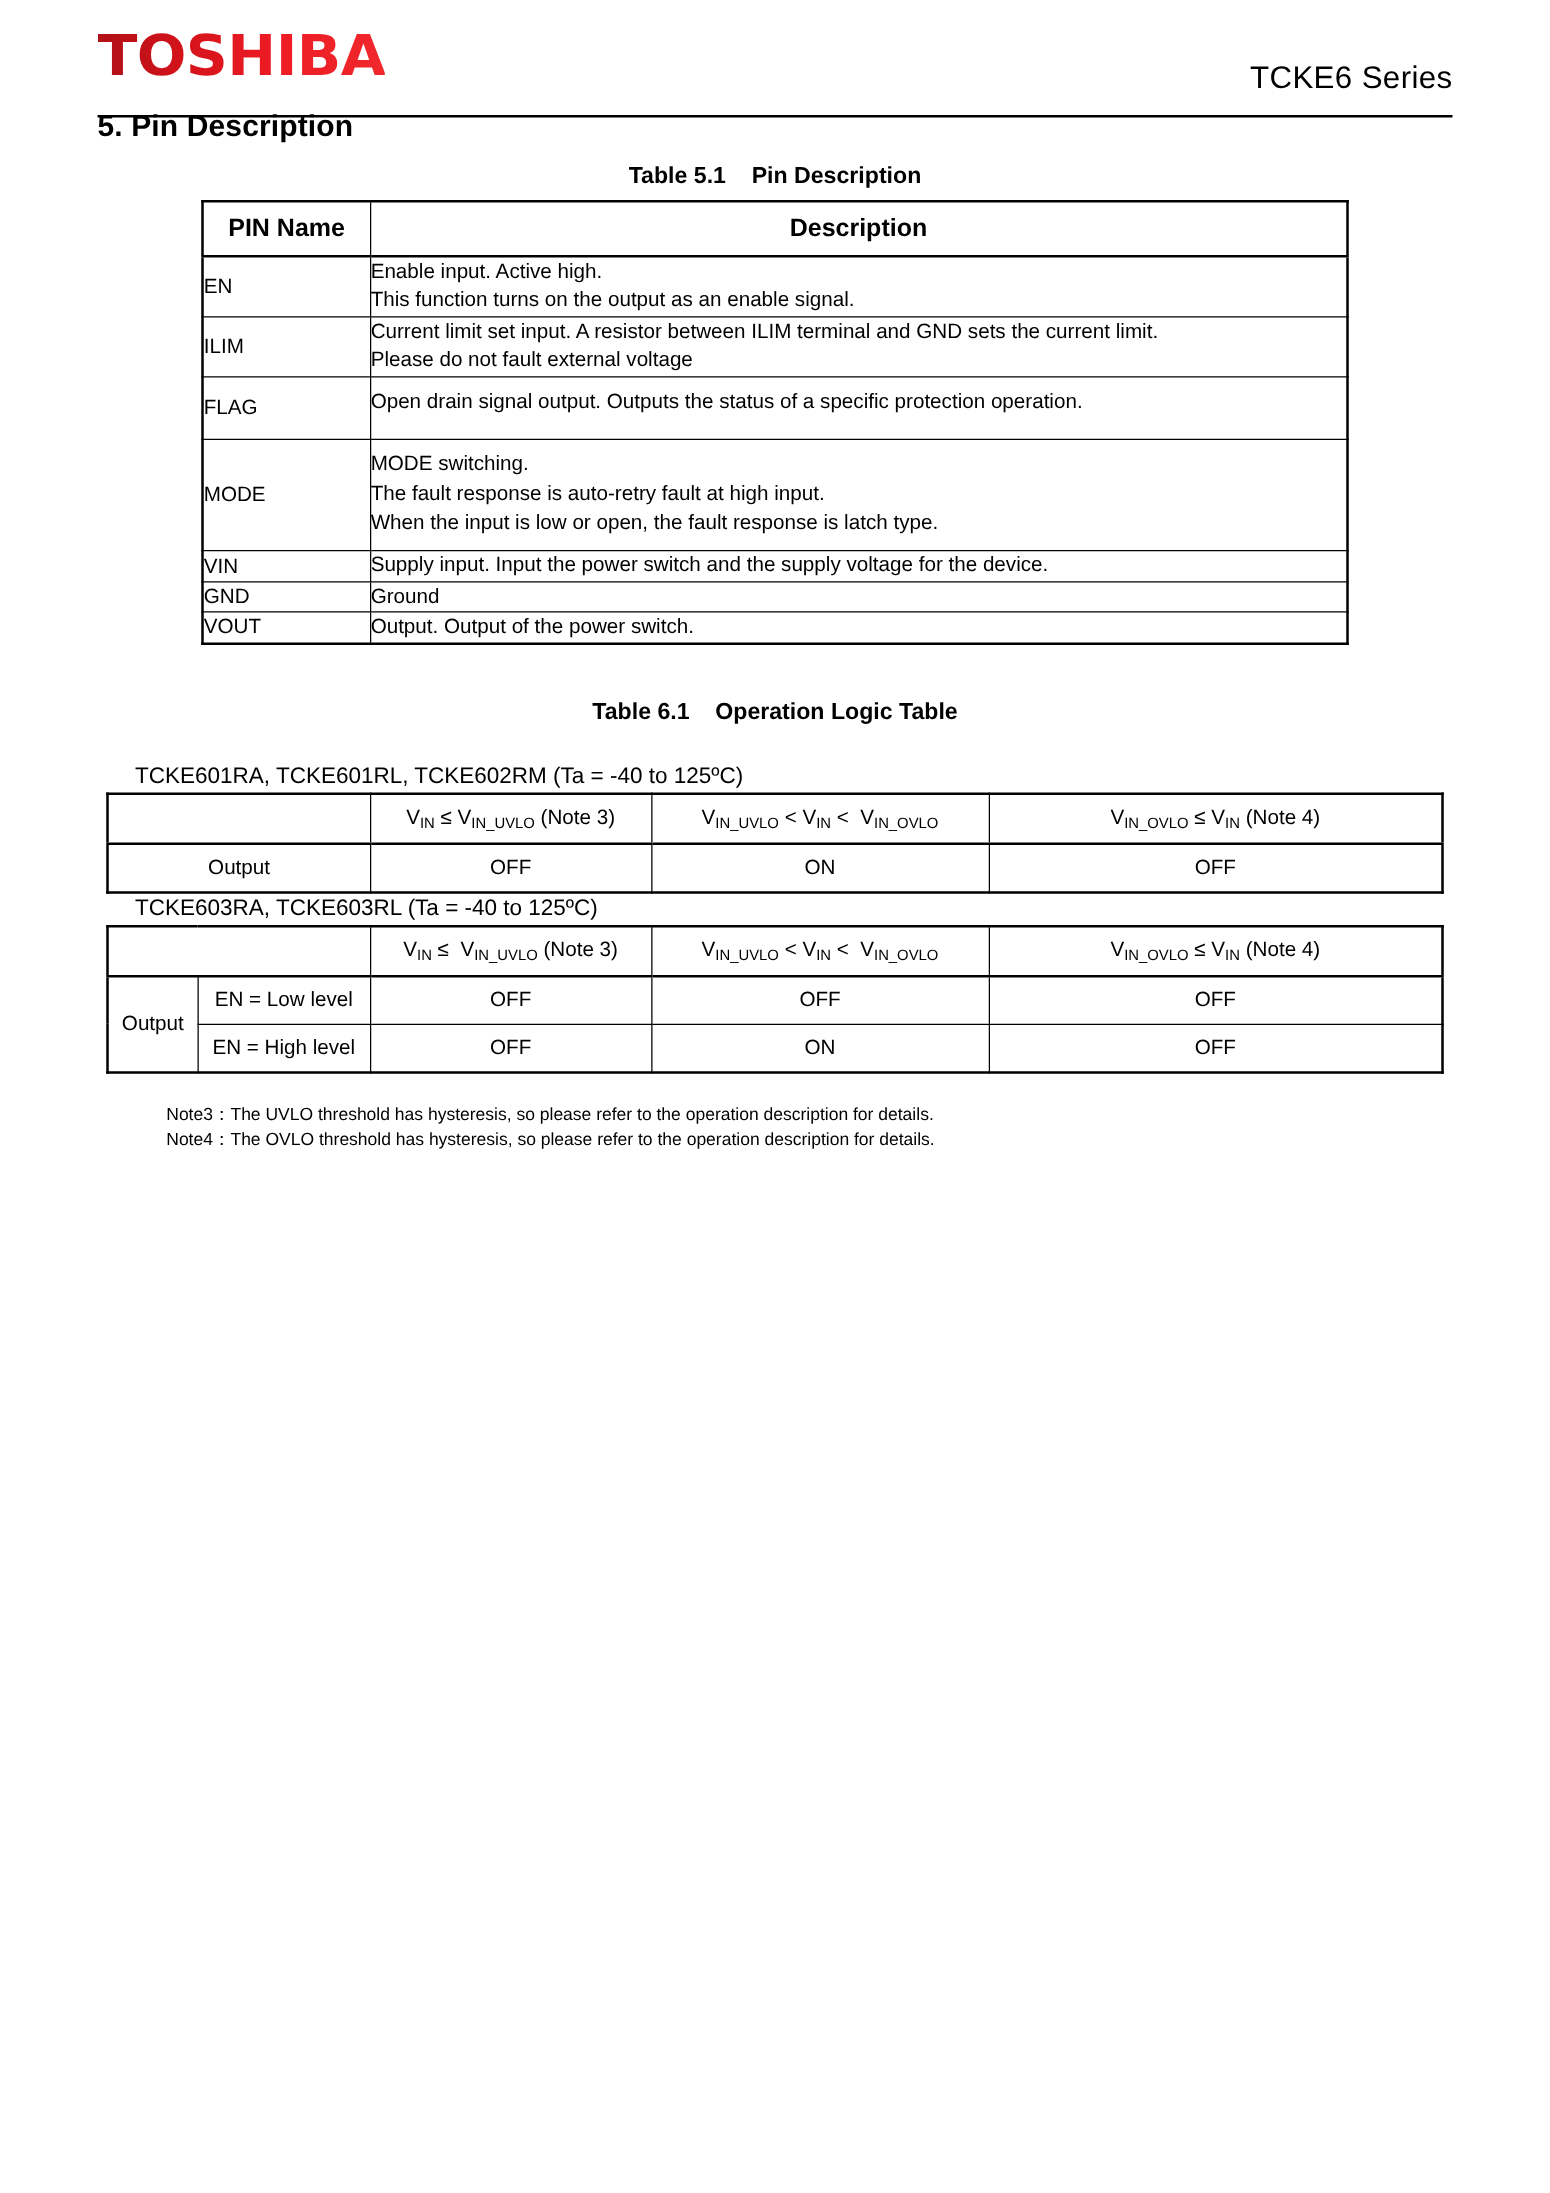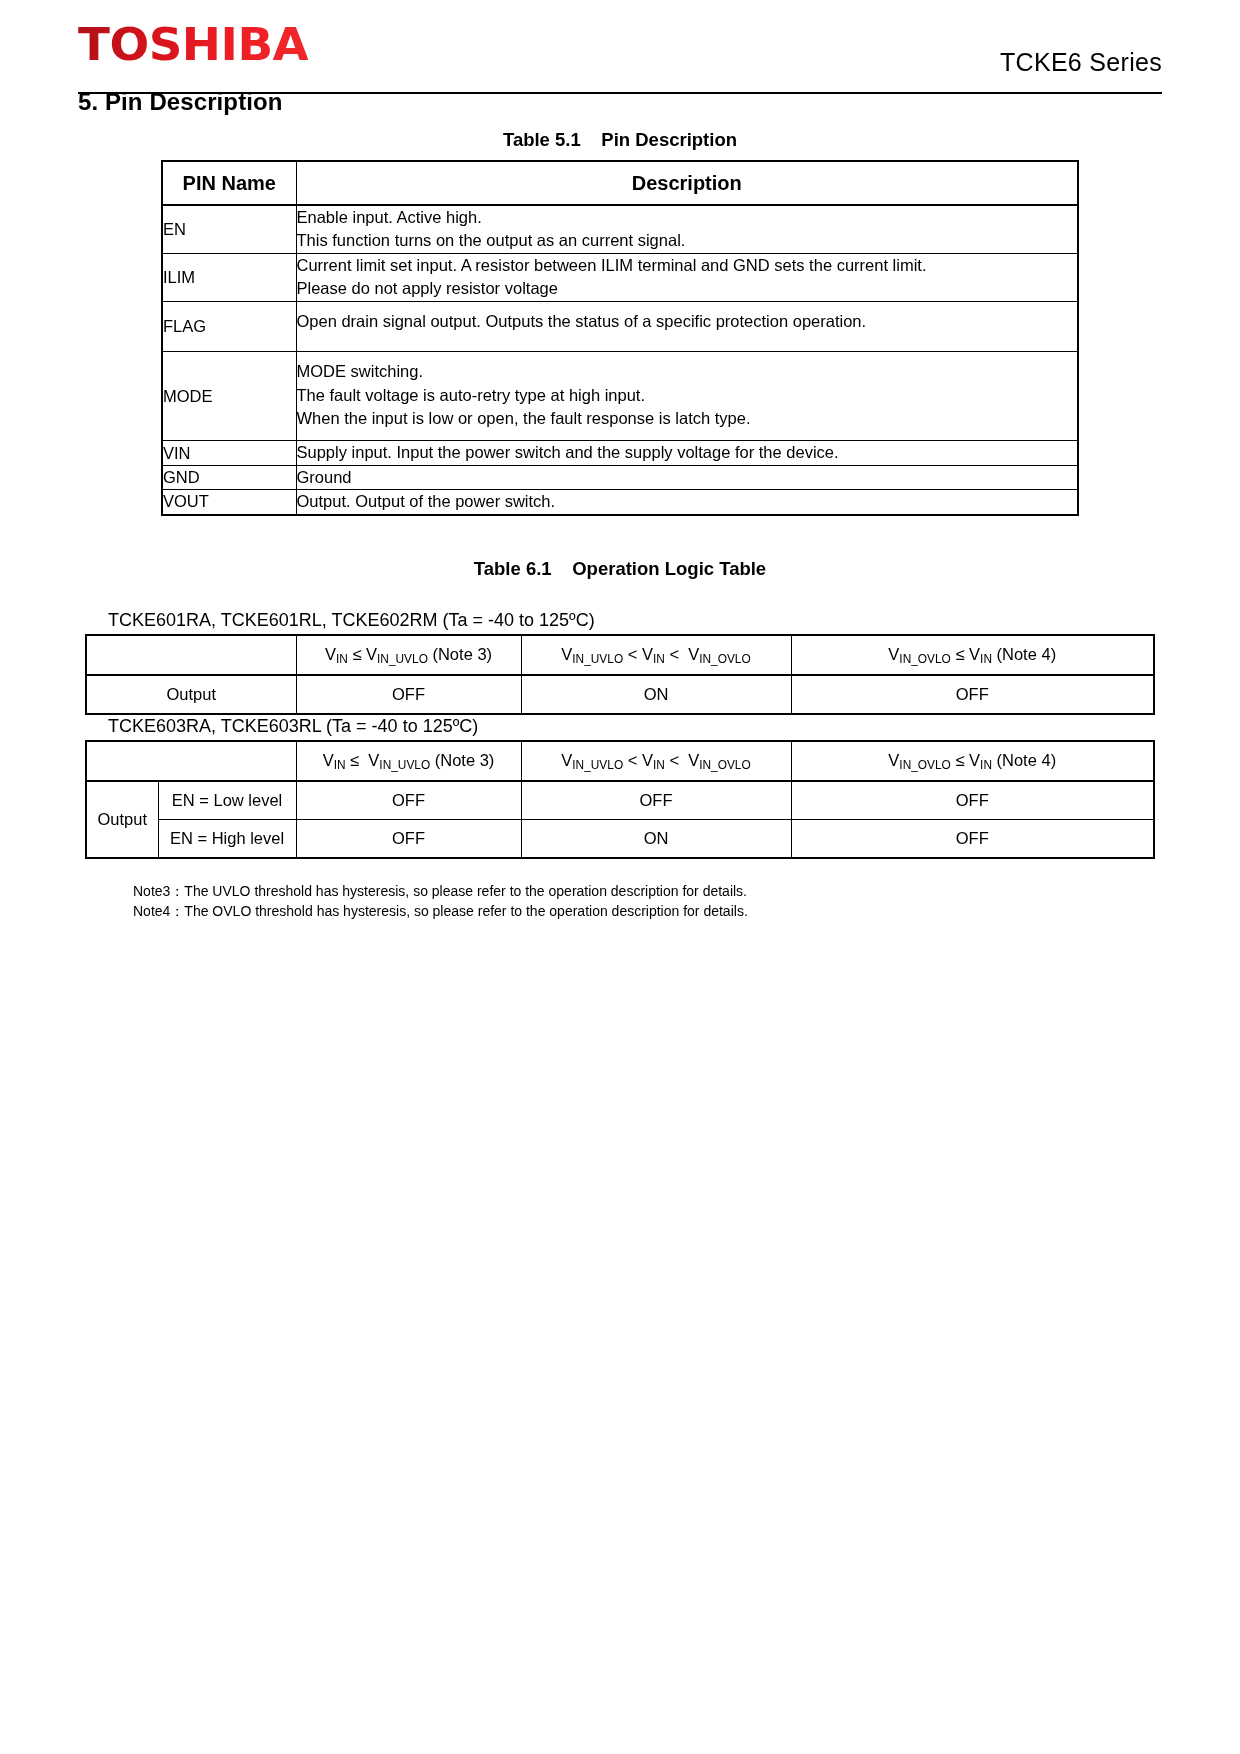--- a/index.html
+++ b/index.html
@@ -222,41 +222,41 @@
       <tr>
         <th>PIN Name</th>
         <th>Description</th>
       </tr>
     </thead>
     <tbody>
       <tr>
         <td class="cell-pin">EN</td>
         <td class="cell-desc">
           <span class="desc-line">Enable input. Active high.</span>
-          <span class="desc-line">This function turns on the output as an current signal.</span>
+          <span class="desc-line">This function turns on the output as an enable signal.</span>
         </td>
       </tr>
       <tr>
         <td class="cell-pin">ILIM</td>
         <td class="cell-desc">
           <span class="desc-line">Current limit set input. A resistor between ILIM terminal and GND sets the current limit.</span>
-          <span class="desc-line">Please do not apply resistor voltage</span>
+          <span class="desc-line">Please do not fault external voltage</span>
         </td>
       </tr>
       <tr>
         <td class="cell-pin">FLAG</td>
         <td class="cell-desc tall">
           <span class="desc-line">Open drain signal output. Outputs the status of a specific protection operation.</span>
         </td>
       </tr>
       <tr>
         <td class="cell-pin">MODE</td>
         <td class="cell-desc tall2">
           <span class="desc-line">MODE switching.</span>
-          <span class="desc-line">The fault voltage is auto-retry type at high input.</span>
+          <span class="desc-line">The fault response is auto-retry fault at high input.</span>
           <span class="desc-line">When the input is low or open, the fault response is latch type.</span>
         </td>
       </tr>
       <tr>
         <td class="cell-pin">VIN</td>
         <td class="cell-desc">
           <span class="desc-line">Supply input. Input the power switch and the supply voltage for the device.</span>
         </td>
       </tr>
       <tr>

